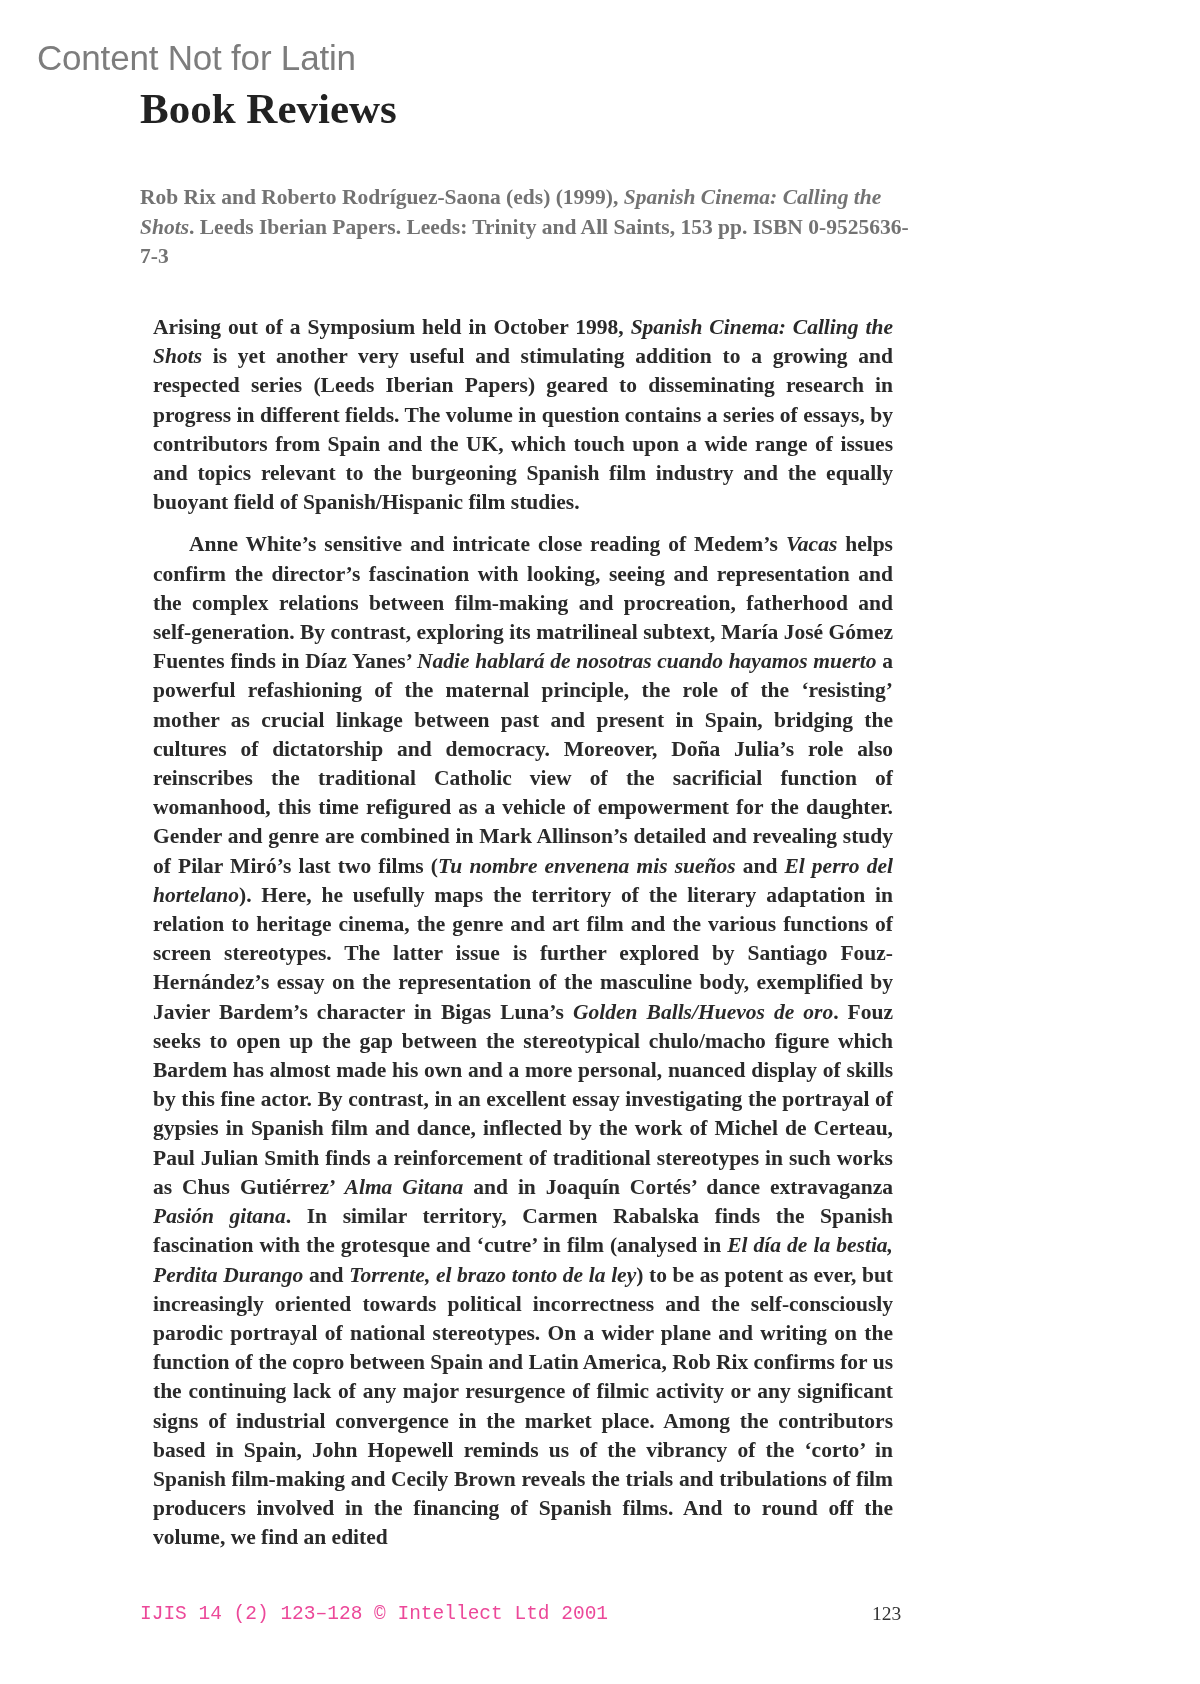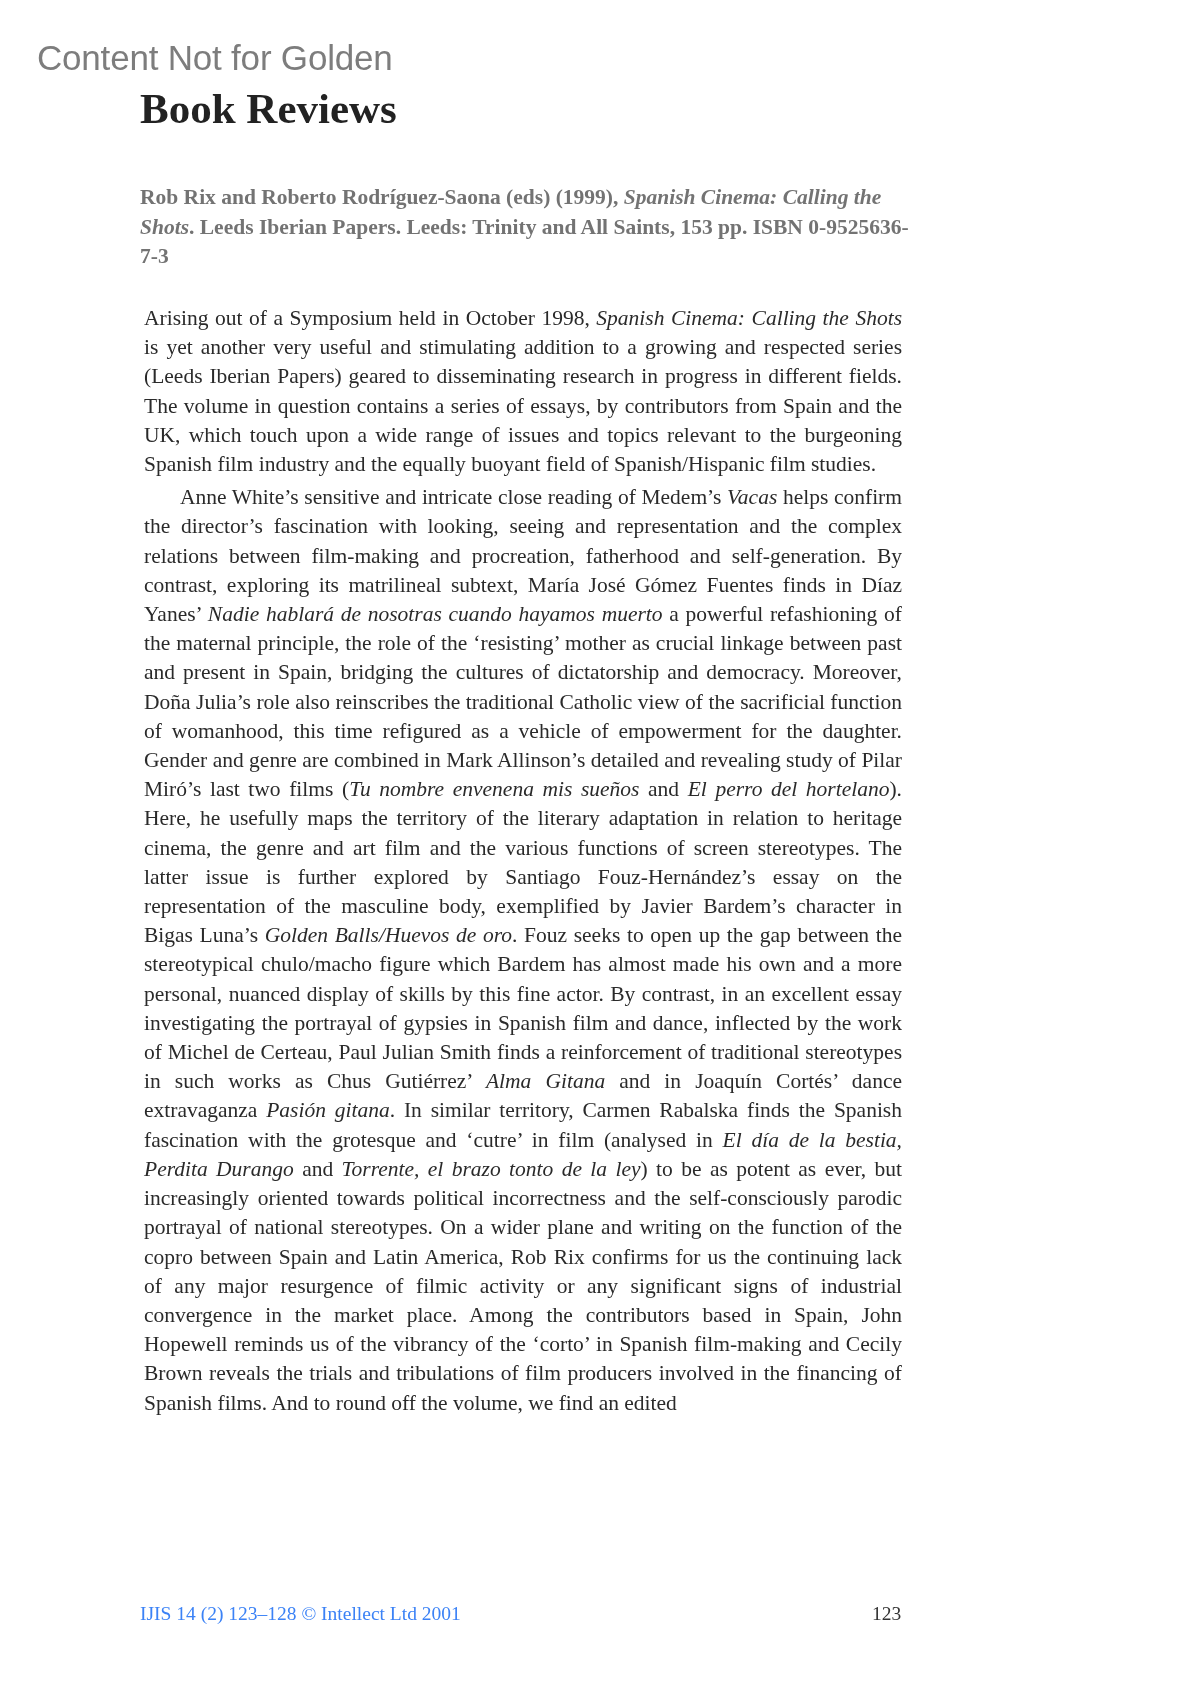--- a/index.html
+++ b/index.html
@@ -19,36 +19,36 @@
     font-family: "Liberation Serif", serif;
     font-size: 21.5px; font-weight: bold; color: #737373; line-height: 29.5px;
   }
   .citation .it { font-style: italic; }
   .body-text {
     position: absolute; left: 140px; top: 300px; width: 766px;
     font-family: "Liberation Serif", serif;
     font-size: 21.5px; color: #2a2a2a; line-height: 29.2px;
     text-align: justify; hyphens: none;
   }
-  .body-text p { margin: 4px; }
+  .body-text p { margin: 13px; font-weight: bold; }
   .body-text p + p { text-indent: 36px; }
   .it { font-style: italic; }
   .footer-left {
     position: absolute; left: 140px; top: 1603px;
-    font-family: Liberation Serif, serif; font-size: 19.5px; color: #3b82f6; white-space: nowrap; text-align: right;
+    font-family: Liberation Mono, monospace; font-size: 19.5px; color: #ec4899; white-space: nowrap; text-align: right;
   }
   .footer-right {
     position: absolute; left: 872px; top: 1603px;
     font-family: Liberation Serif, serif; font-size: 19.5px; color: #333; white-space: nowrap;
   }
 </style>
 </head>
 <body>
 
-<div class="watermark">Content Not for Golden</div>
+<div class="watermark">Content Not for Latin</div>
 
 <h1 class="section-title" style="margin:0;">Book Reviews</h1>
 
 <div class="citation"><span>Rob Rix and Roberto Rodríguez-Saona (eds) (1999), </span><span class="it">Spanish Cinema: Calling the Shots</span><span>. Leeds Iberian Papers. Leeds: Trinity and All Saints, 153 pp. ISBN 0-9525636-7-3</span></div>
 
 <div class="body-text">
   <p><span>Arising out of a Symposium held in October 1998, </span><span class="it">Spanish Cinema: Calling the Shots</span><span> is yet another very useful and stimulating addition to a growing and respected series (Leeds Iberian Papers) geared to disseminating research in progress in different fields. The volume in question contains a series of essays, by contributors from Spain and the UK, which touch upon a wide range of issues and topics relevant to the burgeoning Spanish film industry and the equally buoyant field of Spanish/Hispanic film studies.</span></p>
   <p><span>Anne White’s sensitive and intricate close reading of Medem’s </span><span class="it">Vacas</span><span> helps confirm the director’s fascination with looking, seeing and representation and the complex relations between film-making and procreation, fatherhood and self-generation. By contrast, exploring its matrilineal subtext, María José Gómez Fuentes finds in Díaz Yanes’ </span><span class="it">Nadie hablará de nosotras cuando hayamos muerto</span><span> a powerful refashioning of the maternal principle, the role of the ‘resisting’ mother as crucial linkage between past and present in Spain, bridging the cultures of dictatorship and democracy. Moreover, Doña Julia’s role also reinscribes the traditional Catholic view of the sacrificial function of womanhood, this time refigured as a vehicle of empowerment for the daughter. Gender and genre are combined in Mark Allinson’s detailed and revealing study of Pilar Miró’s last two films (</span><span class="it">Tu nombre envenena mis sueños</span><span> and </span><span class="it">El perro del hortelano</span><span>). Here, he usefully maps the territory of the literary adaptation in relation to heritage cinema, the genre and art film and the various functions of screen stereotypes. The latter issue is further explored by Santiago Fouz-Hernández’s essay on the representation of the masculine body, exemplified by Javier Bardem’s character in Bigas Luna’s </span><span class="it">Golden Balls/Huevos de oro</span><span>. Fouz seeks to open up the gap between the stereotypical chulo/macho figure which Bardem has almost made his own and a more personal, nuanced display of skills by this fine actor. By contrast, in an excellent essay investigating the portrayal of gypsies in Spanish film and dance, inflected by the work of Michel de Certeau, Paul Julian Smith finds a reinforcement of traditional stereotypes in such works as Chus Gutiérrez’ </span><span class="it">Alma Gitana</span><span> and in Joaquín Cortés’ dance extravaganza </span><span class="it">Pasión gitana</span><span>. In similar territory, Carmen Rabalska finds the Spanish fascination with the grotesque and ‘cutre’ in film (analysed in </span><span class="it">El día de la bestia, Perdita Durango</span><span> and </span><span class="it">Torrente, el brazo tonto de la ley</span><span>) to be as potent as ever, but increasingly oriented towards political incorrectness and the self-consciously parodic portrayal of national stereotypes. On a wider plane and writing on the function of the copro between Spain and Latin America, Rob Rix confirms for us the continuing lack of any major resurgence of filmic activity or any significant signs of industrial convergence in the market place. Among the contributors based in Spain, John Hopewell reminds us of the vibrancy of the ‘corto’ in Spanish film-making and Cecily Brown reveals the trials and tribulations of film producers involved in the financing of Spanish films. And to round off the volume, we find an edited</span></p>
 </div>
 

